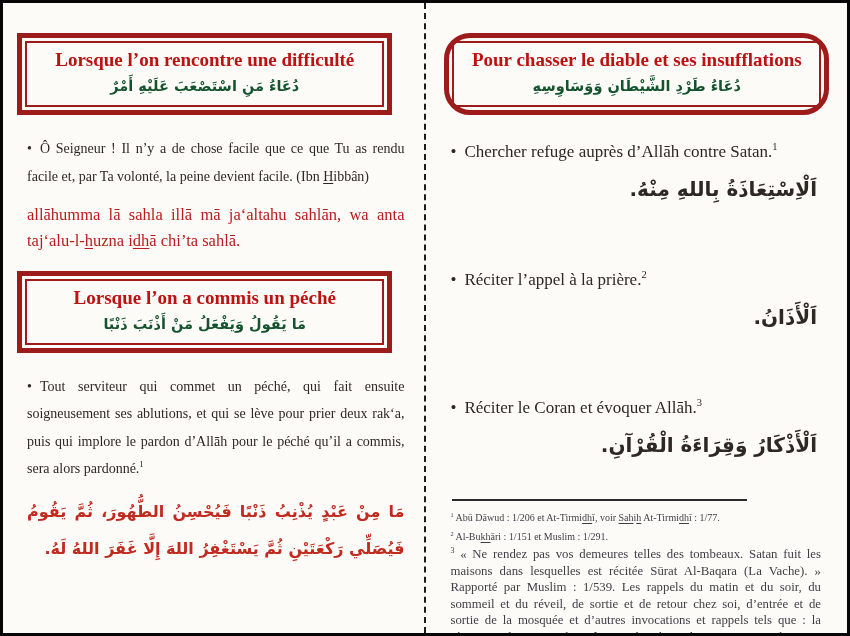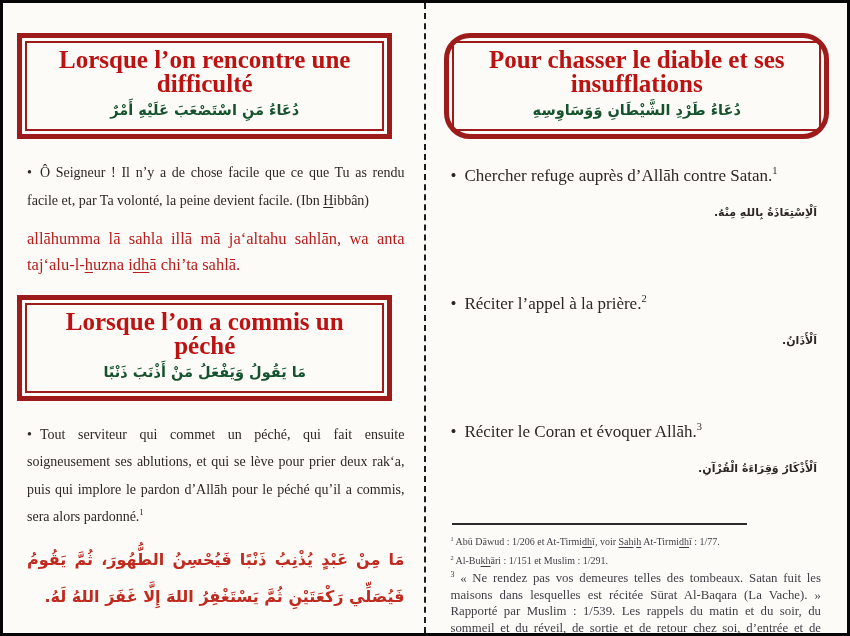--- a/index.html
+++ b/index.html
@@ -16,21 +16,21 @@
   }
   .page { box-sizing:border-box; height:100%; display:flex; flex-direction:column; }
   .page-left  { width:423px; padding:30px 20px 6px 24px; }
   .page-right { width:424px; border-left:2px dashed #1c1c1c; padding:30px 26px 6px 24px; }
 
   
   .header-box { border:5px solid #9e1b1b; padding:3px; background:#fcfbf7; }
   .page-left .header-box { margin:0 12px 0 -10px; }
   .page-right .header-box { margin:0 -8px 0 -6px;border-radius:26px; }
   .header-box-inner { border:2px solid #9e1b1b; padding:5px 6px 7px; text-align:center; }
-  .header-title { color:#bc1212; font-weight:bold; font-size:25px; line-height:24px; }
+  .header-title { color:#bc1212; font-weight:bold; font-size:19px; line-height:24px; }
   .header-arabic {
     color:#14532d; font-size:14.5px; line-height:24px; font-weight:bold;
     font-family:"DejaVu Sans", sans-serif; direction:rtl; margin-top:2px;
   }
 
   .body-par { font-size:14px; line-height:27.5px; text-align:justify; margin:20px 0 0 0;font-family:Liberation Serif, serif; }
   .bullet { margin-right:8px; }
 
   .arabic-red {
     direction:rtl; text-align:justify; color:#c02a1f;
@@ -39,21 +39,21 @@
   }
   .translit { color:#b91c1c; font-size:16.5px; line-height:26px; text-align:justify; margin-top:12px; }
 
   .section2 { margin-top:22px; }
 
   .r-item { margin-top:24px; margin-bottom:42px; }
   .r-item-label { font-size:17px; line-height:26px; }
   .arabic-black {
     direction:rtl; text-align:right; color:#2d2824;
     font-family:"DejaVu Sans", sans-serif; font-weight:bold;
-    font-size:11px; line-height:24px; margin-top:12px; padding-right:4px;
+    font-size:20px; line-height:24px; margin-top:12px; padding-right:4px;
   }
 
   .footer { margin-top:auto; }
   .fn-rule { width:295px; height:0; border-top:2px solid #2b2b2b; margin:0 0 7px 2px; }
   .footnote { font-size:10px; line-height:19px; color:#403e46; margin:0; }
   .footnote-just { font-size:12.8px; line-height:16.5px; text-align:justify; word-spacing:2.5px; }
 
   sup { font-size:0.62em; vertical-align:super; line-height:0; }
   u { text-underline-offset:2px; }
 </style>

